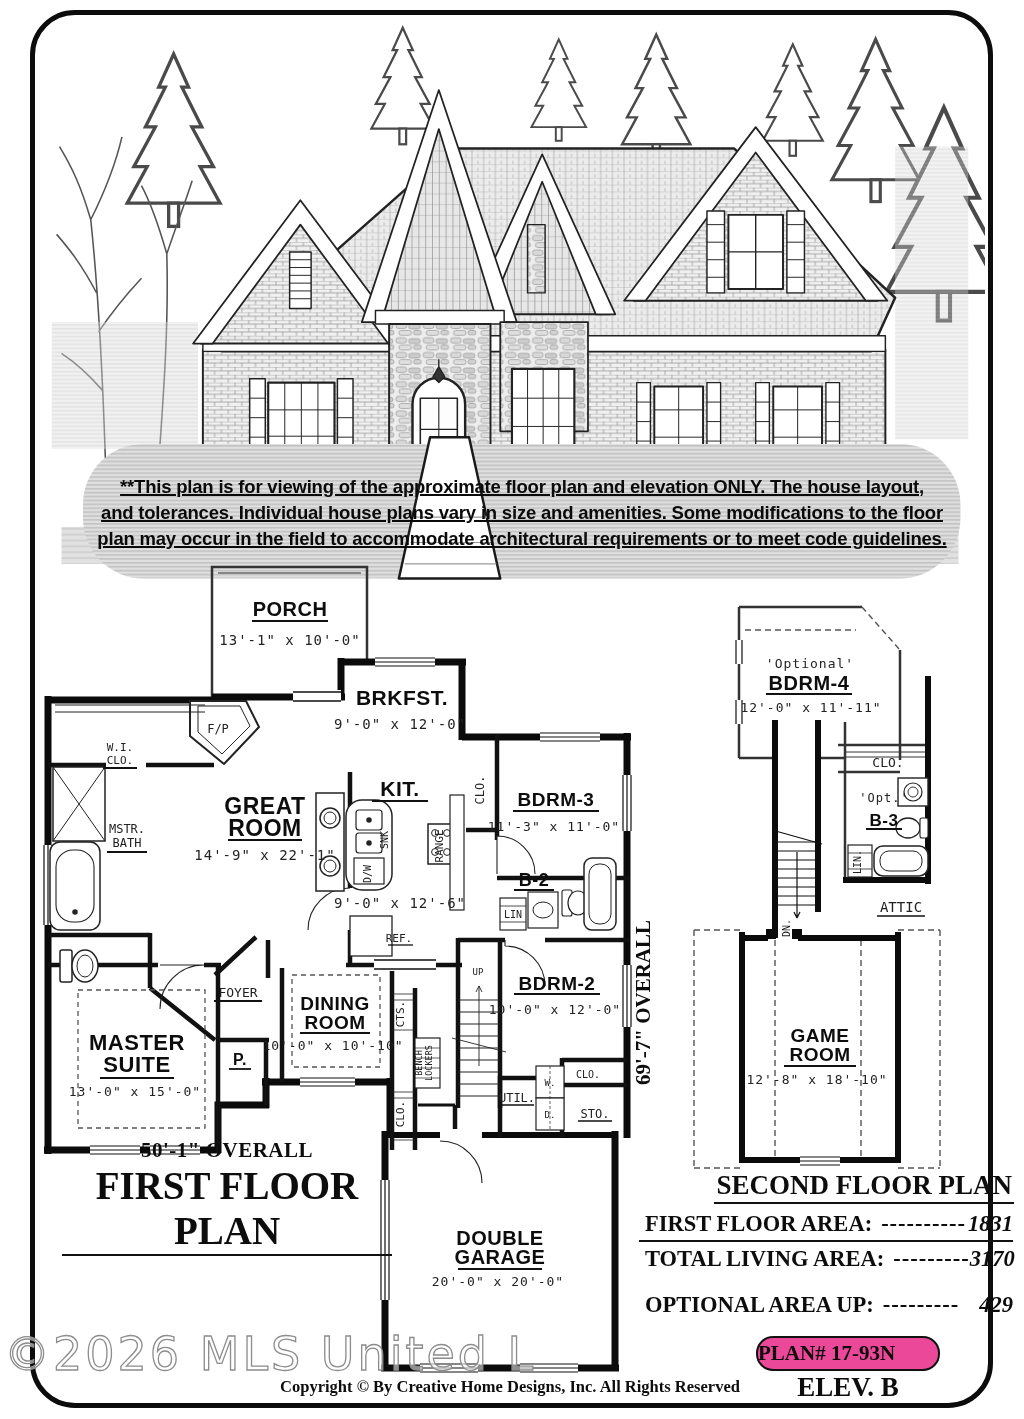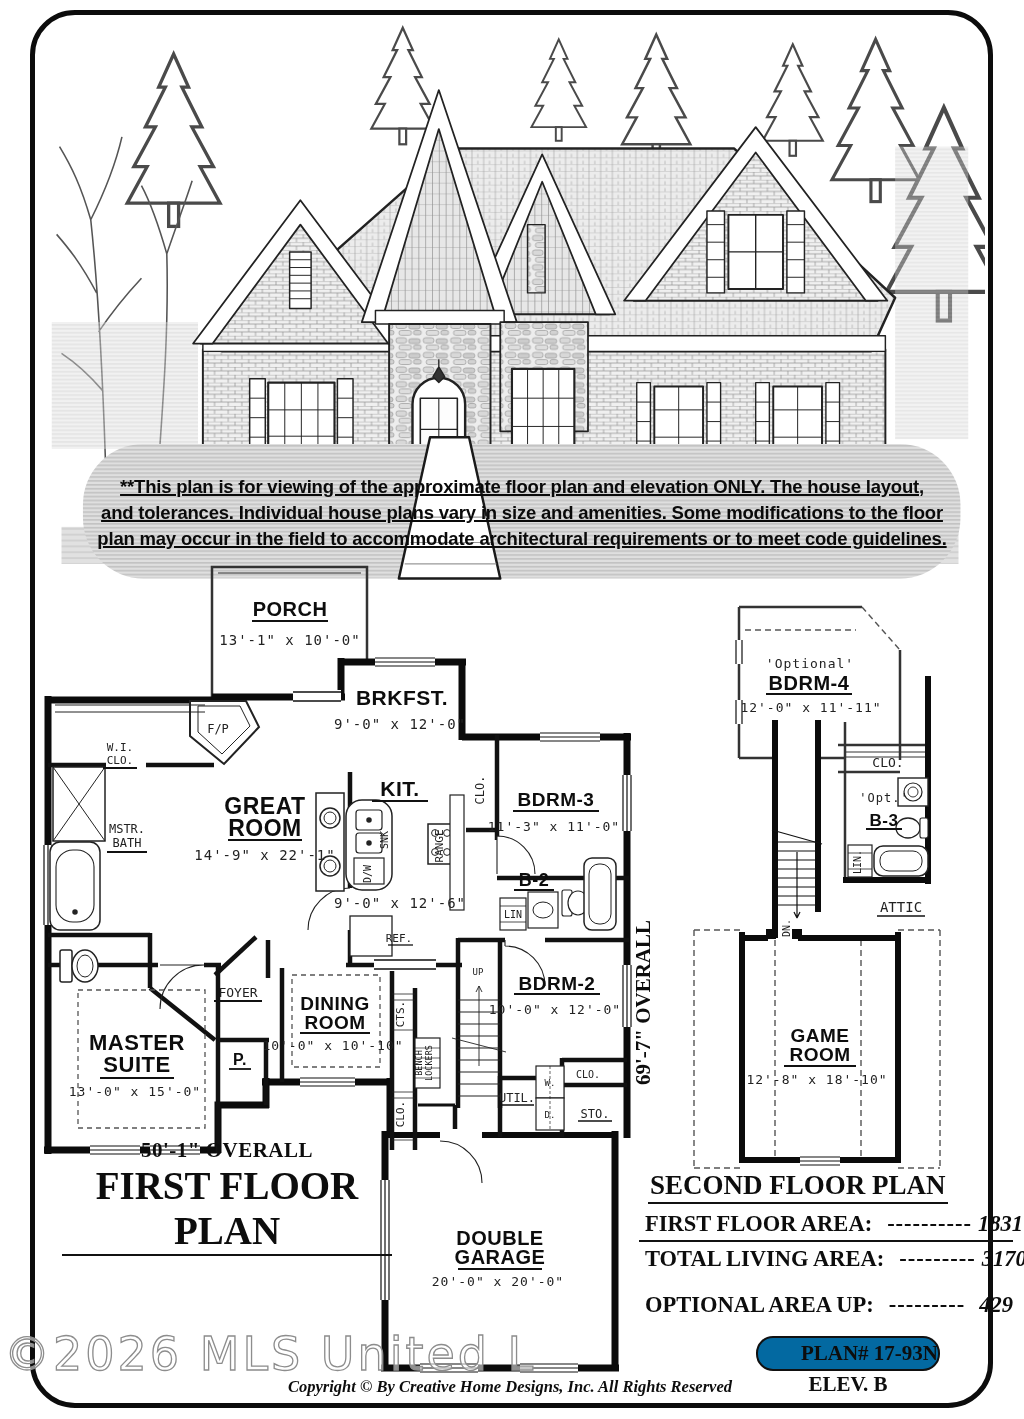--- a/index.html
+++ b/index.html
@@ -13,36 +13,36 @@
   .dim { font-family:"DejaVu Sans Mono", monospace; fill:#222; letter-spacing:1px; }
   .small-lab { font-family:"DejaVu Sans Mono", monospace; fill:#222; }
   .serif-b { font-family:"Liberation Serif", serif; font-weight:bold; color:#0d0d0d; }
   .overlay { position:absolute; z-index:4; }
   #disclaimer { left:78px; top:474px; width:888px; text-align:center; z-index:5; }
   #disclaimer div { font-size:18.5px; font-weight:bold; color:#0a0a0a; line-height:26px;
                     text-decoration:underline; text-decoration-thickness:2px; letter-spacing:-0.2px; }
   #ff-caption { left:62px; top:1138px; width:330px; text-align:center; z-index:4; }
   #ff-overall { font-size:21px; letter-spacing:.5px; }
   #ff-title { font-size:39px; display:inline-block; border-bottom:2.5px solid #111; padding:0 4px 1px; }
-  #sf-title-wrap { left:648px; top:1170px; width:366px; text-align:left; z-index:4; }
+  #sf-title-wrap { left:648px; top:1170px; width:366px; text-align:right; z-index:4; }
   #sf-title { font-size:27px; display:inline-block; border-bottom:2px solid #111; padding:0 2px 1px; }
   #overall-height { left:548px; top:990px; width:190px; text-align:center; font-size:21px;
                     transform:rotate(-90deg); white-space:nowrap; z-index:4; }
   #area-table { left:645px; top:1210px; width:368px; z-index:4; }
   .arow { display:flex; align-items:baseline; font-family:"Liberation Serif", serif; font-weight:bold;
-          font-size:22.5px; color:#0d0d0d; line-height:28px; white-space:nowrap;gap:6px; }
+          font-size:22.5px; color:#0d0d0d; line-height:28px; white-space:nowrap; }
   .arow .dashes { margin-left:9px; letter-spacing:1px; }
   .arow .val { margin-left:auto;font-style:italic; }
   .arow.opt { margin-top:18px; }
   #table-rule { border-top:2.5px solid #111; margin:2px 0 3px -6px; width:374px; }
   #plan-pill { left:756px; top:1336px; width:184px; height:35px; border:2.5px solid #111;
-               border-radius:17px; text-align:right; line-height:31px; font-size:21px; z-index:4;
-               background:#0369a1; }
-  #elev-label { left:756px; top:1372px; width:184px; text-align:center; font-size:21px; z-index:4; }
-  #copyright { left:90px; top:1377px; width:840px; text-align:center; font-size:16.5px; z-index:4;font-style:italic; }
+               border-radius:17px; text-align:left; line-height:31px; font-size:21px; z-index:4;
+               background:#ec4899; }
+  #elev-label { left:756px; top:1372px; width:184px; text-align:center; font-size:27px; z-index:4; }
+  #copyright { left:90px; top:1377px; width:840px; text-align:center; font-size:16.5px; z-index:4; }
   #watermark-svg { position:absolute; left:0; top:1320px; z-index:9; pointer-events:none; }
   #watermark-svg text { font-family:"DejaVu Sans", sans-serif; font-size:46px; letter-spacing:3px;
                         fill:rgba(255,255,255,.55); stroke:#8d8d8d; stroke-width:1.3px; }
 </style>
 </head>
 <body>
 
 <div id="page">
   <div class="page-border"></div>
 

